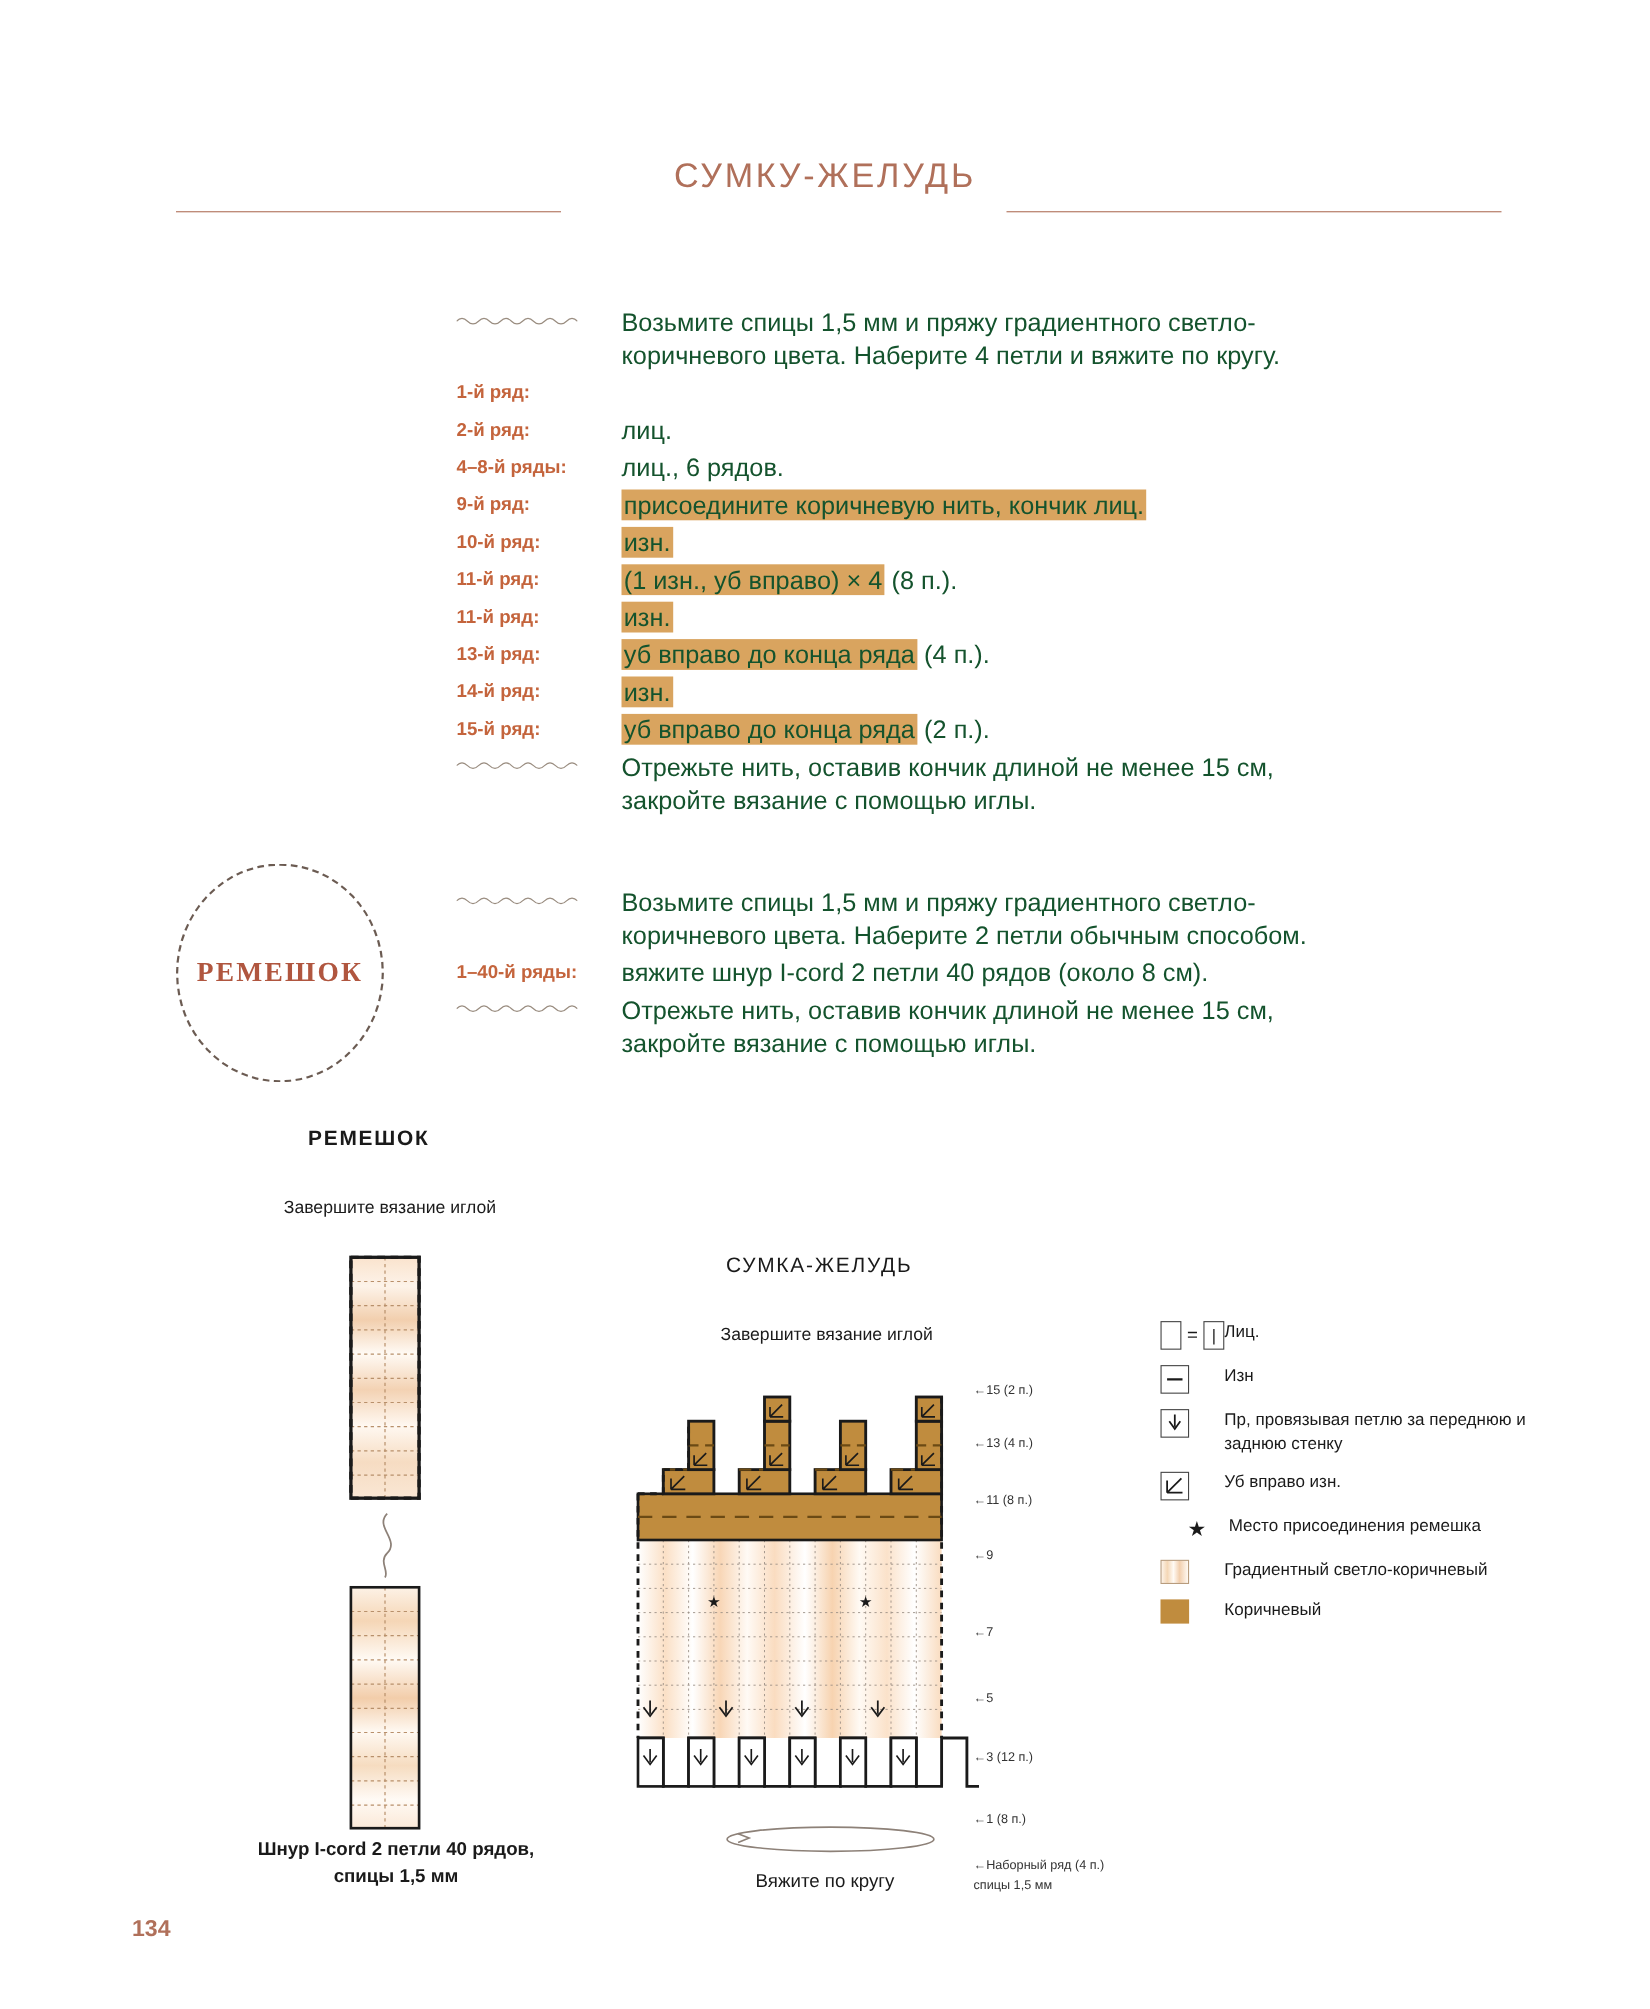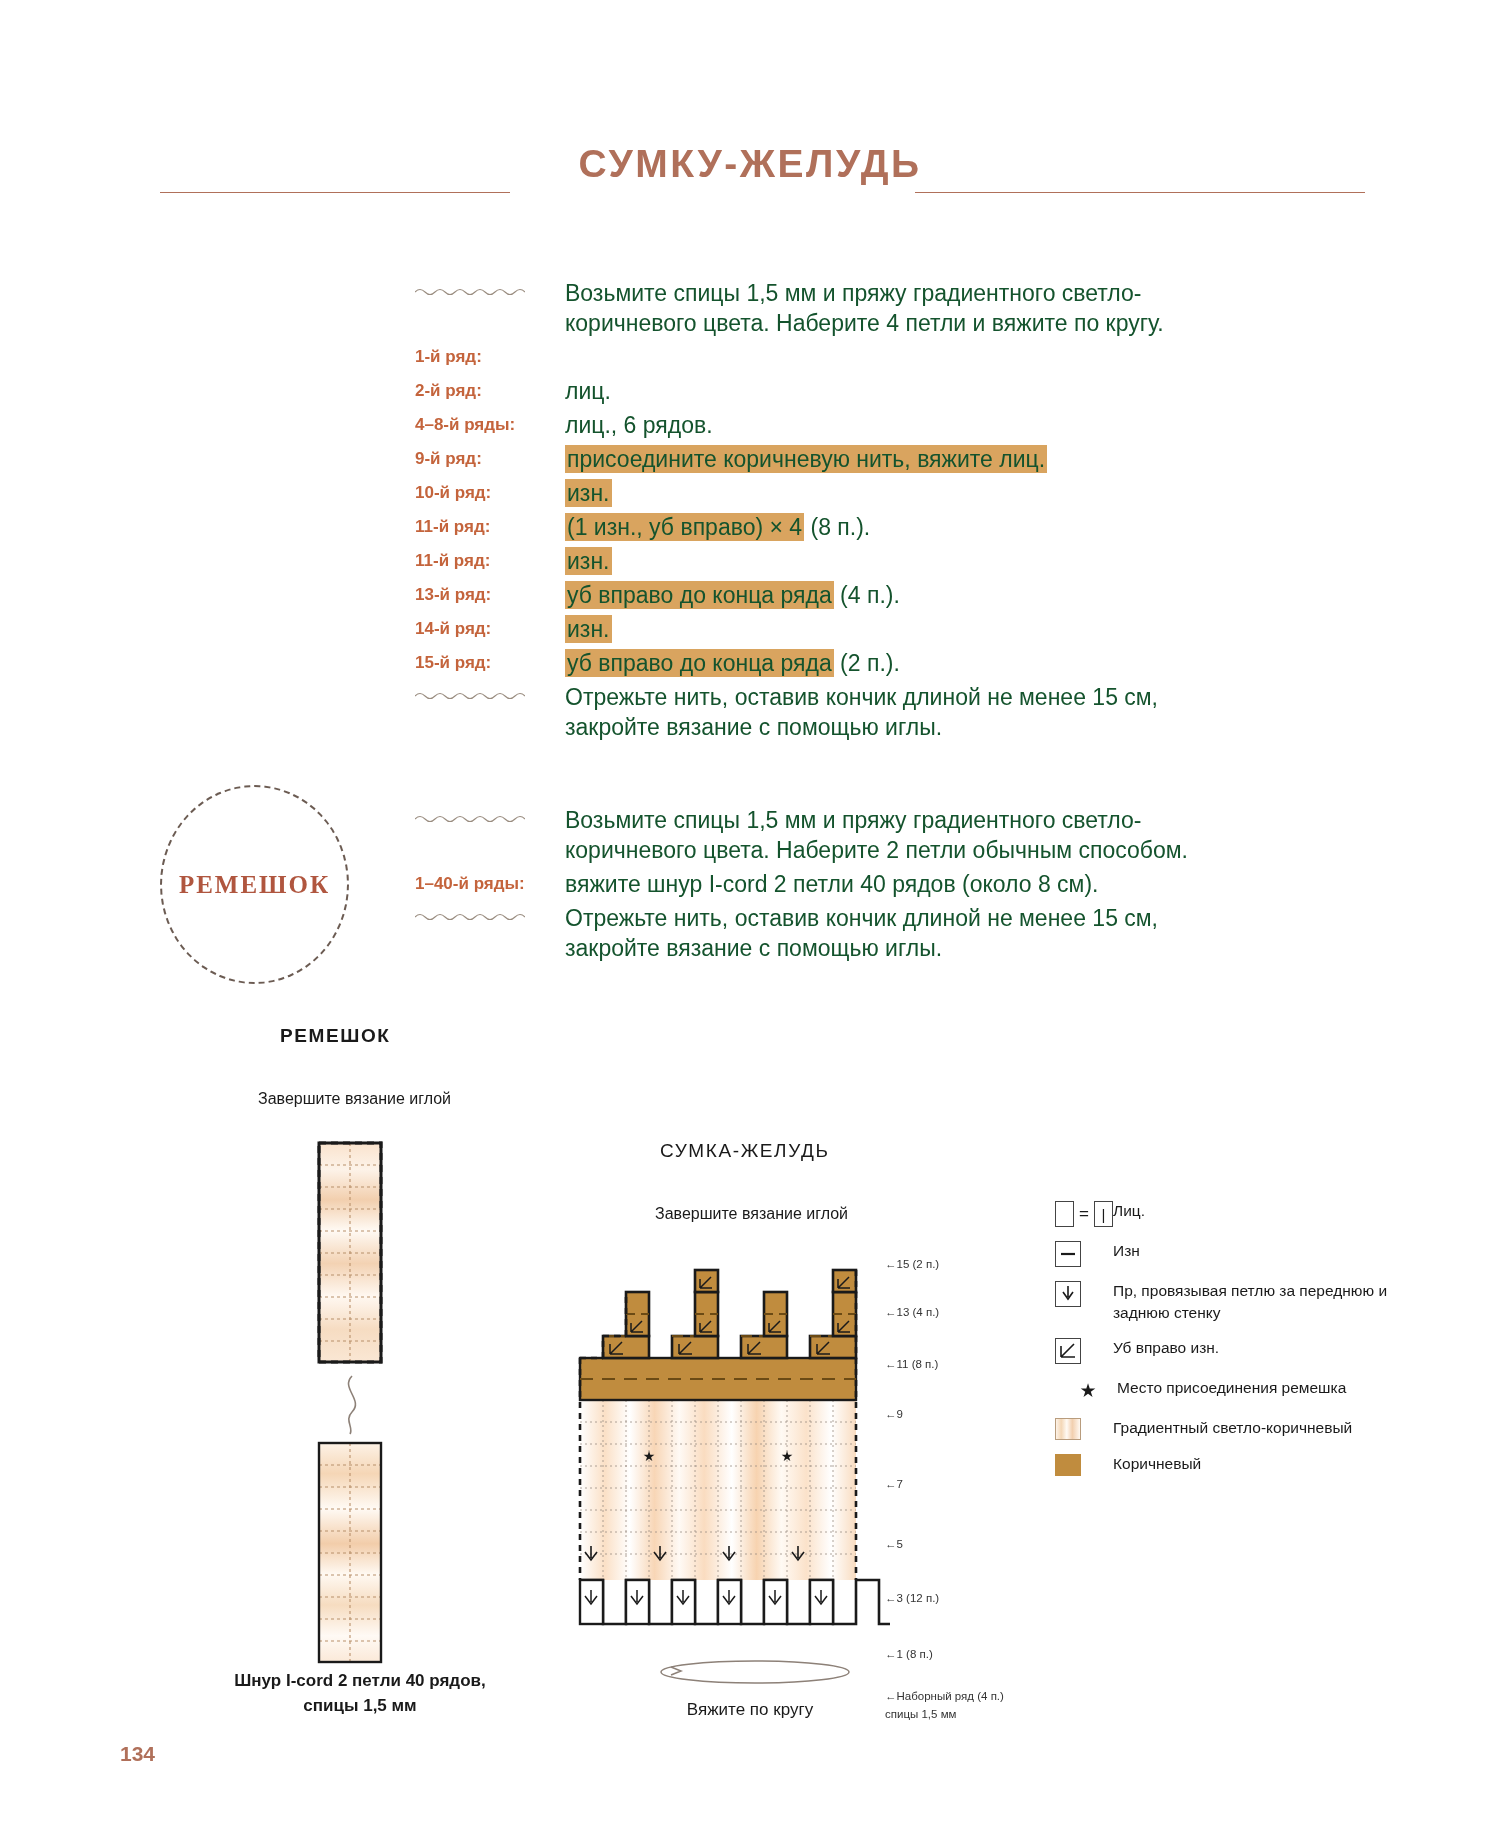--- a/index.html
+++ b/index.html
@@ -14,21 +14,21 @@
   .title-wrap{position:absolute;left:0;top:70px;width:1500px;text-align:center;}
   .arch{position:relative;height:80px;width:420px;margin:0 auto;}
   .arch span{
     position:absolute;left:50%;top:50%;
     font-family:"Liberation Serif", serif;
     font-weight:700;font-size:31px;letter-spacing:1px;
     color:#b0705a;transform-origin:50% 190px;
   }
   .subtitle{
     font-family:"Liberation Sans", sans-serif;
-    font-weight:700;font-size:39px;letter-spacing:2.5px;
+    font-weight:400;font-size:31px;letter-spacing:2.5px;
     color:#b0705a;margin-top:-8px;
   }
   .rule{position:absolute;top:192px;height:1px;background:#b0705a;}
   .rule.left{left:160px;width:350px;}
   .rule.right{left:915px;width:450px;}
 
   
   .instr{position:absolute;left:415px;top:278px;width:840px;}
   .irow{display:flex;align-items:flex-start;margin-bottom:4px;}
   .ilabel{
@@ -110,21 +110,21 @@
       <div class="irow">
         <div class="ilabel">2-й ряд:</div>
         <div class="itext">лиц.</div>
       </div>
       <div class="irow">
         <div class="ilabel">4–8-й ряды:</div>
         <div class="itext">лиц., 6 рядов.</div>
       </div>
       <div class="irow">
         <div class="ilabel">9-й ряд:</div>
-        <div class="itext"><span class="hl" style="background:#d9a45f">присоедините коричневую нить, вяжите лиц.</span></div>
+        <div class="itext"><span class="hl" style="background:#d9a45f">присоедините коричневую нить, кончик лиц.</span></div>
       </div>
       <div class="irow">
         <div class="ilabel">10-й ряд:</div>
         <div class="itext"><span class="hl" style="background:#d9a45f">изн.</span></div>
       </div>
       <div class="irow">
         <div class="ilabel">11-й ряд:</div>
         <div class="itext"><span class="hl" style="background:#d9a45f">(1 изн., уб вправо) × 4</span> (8 п.).</div>
       </div>
       <div class="irow">

